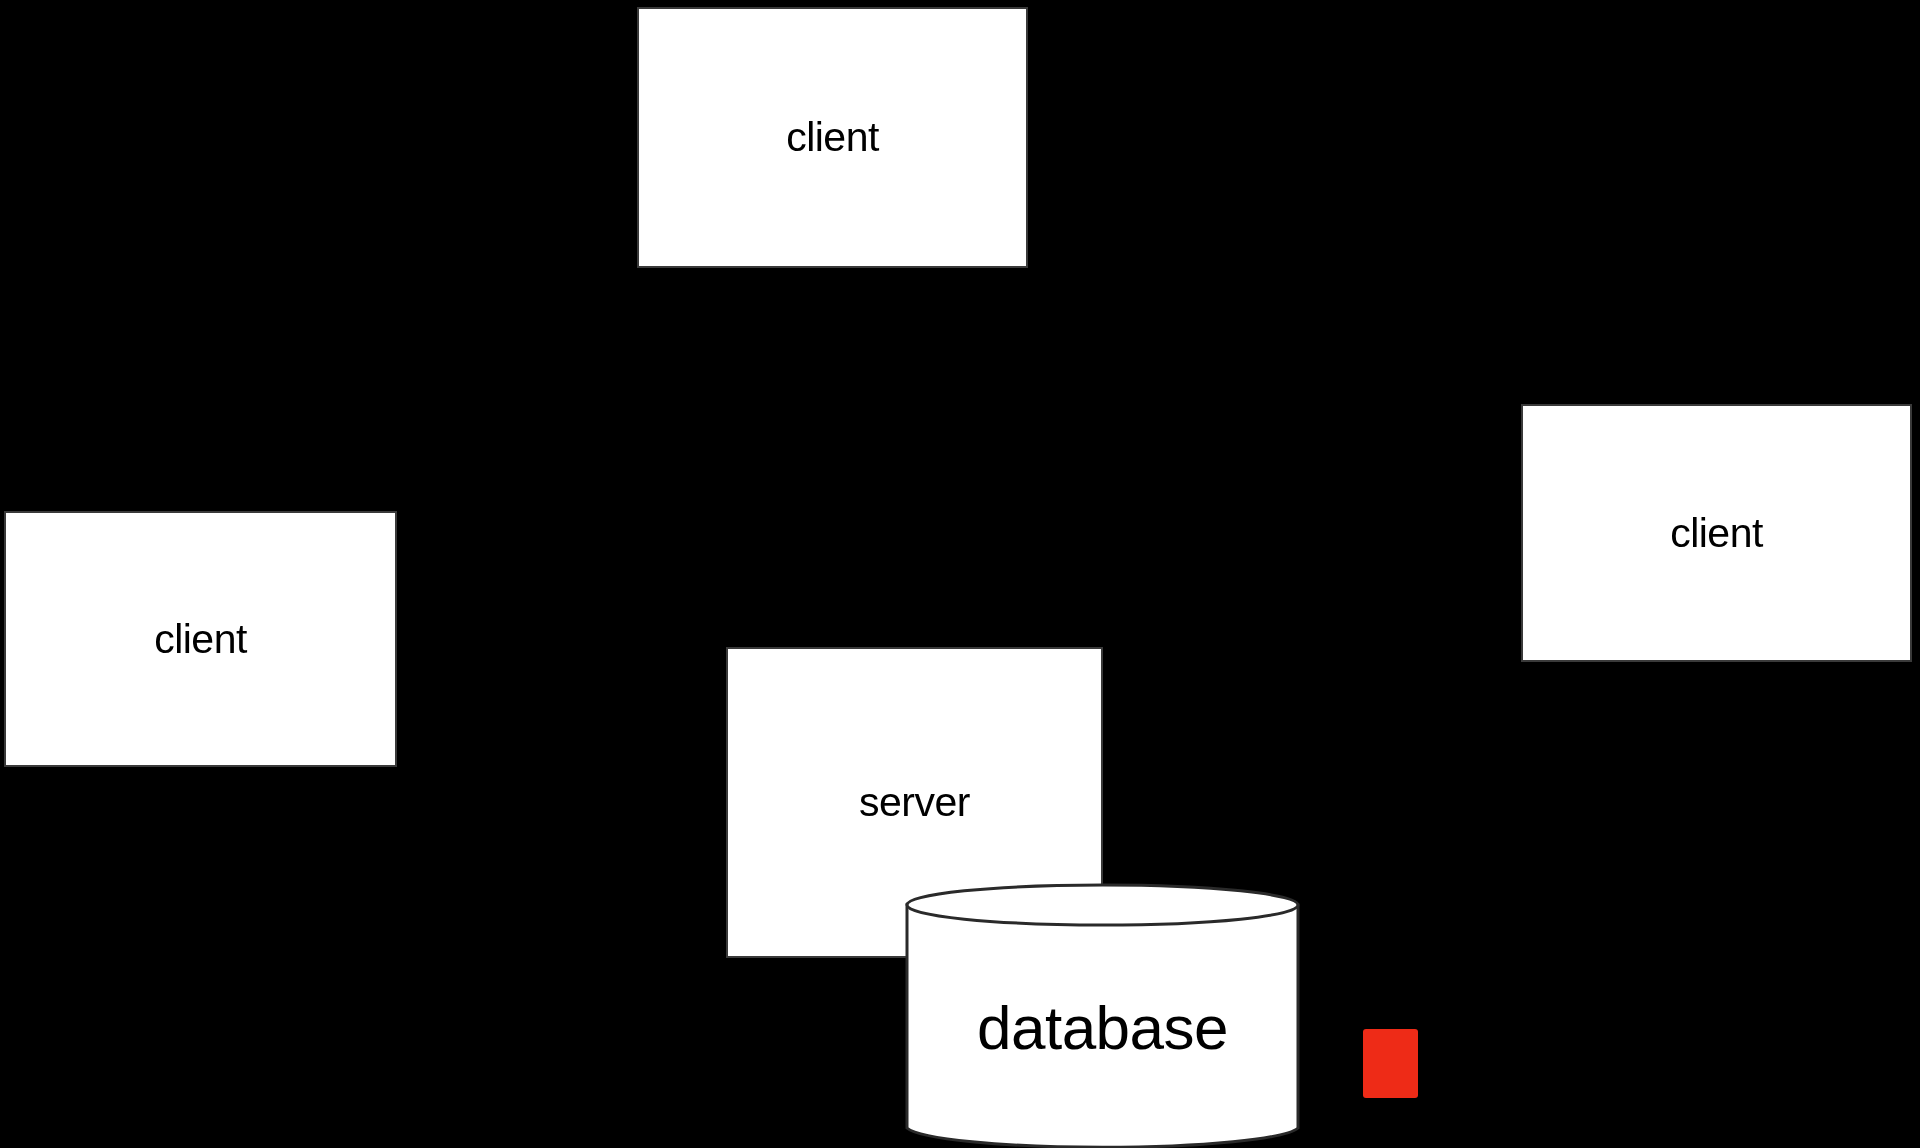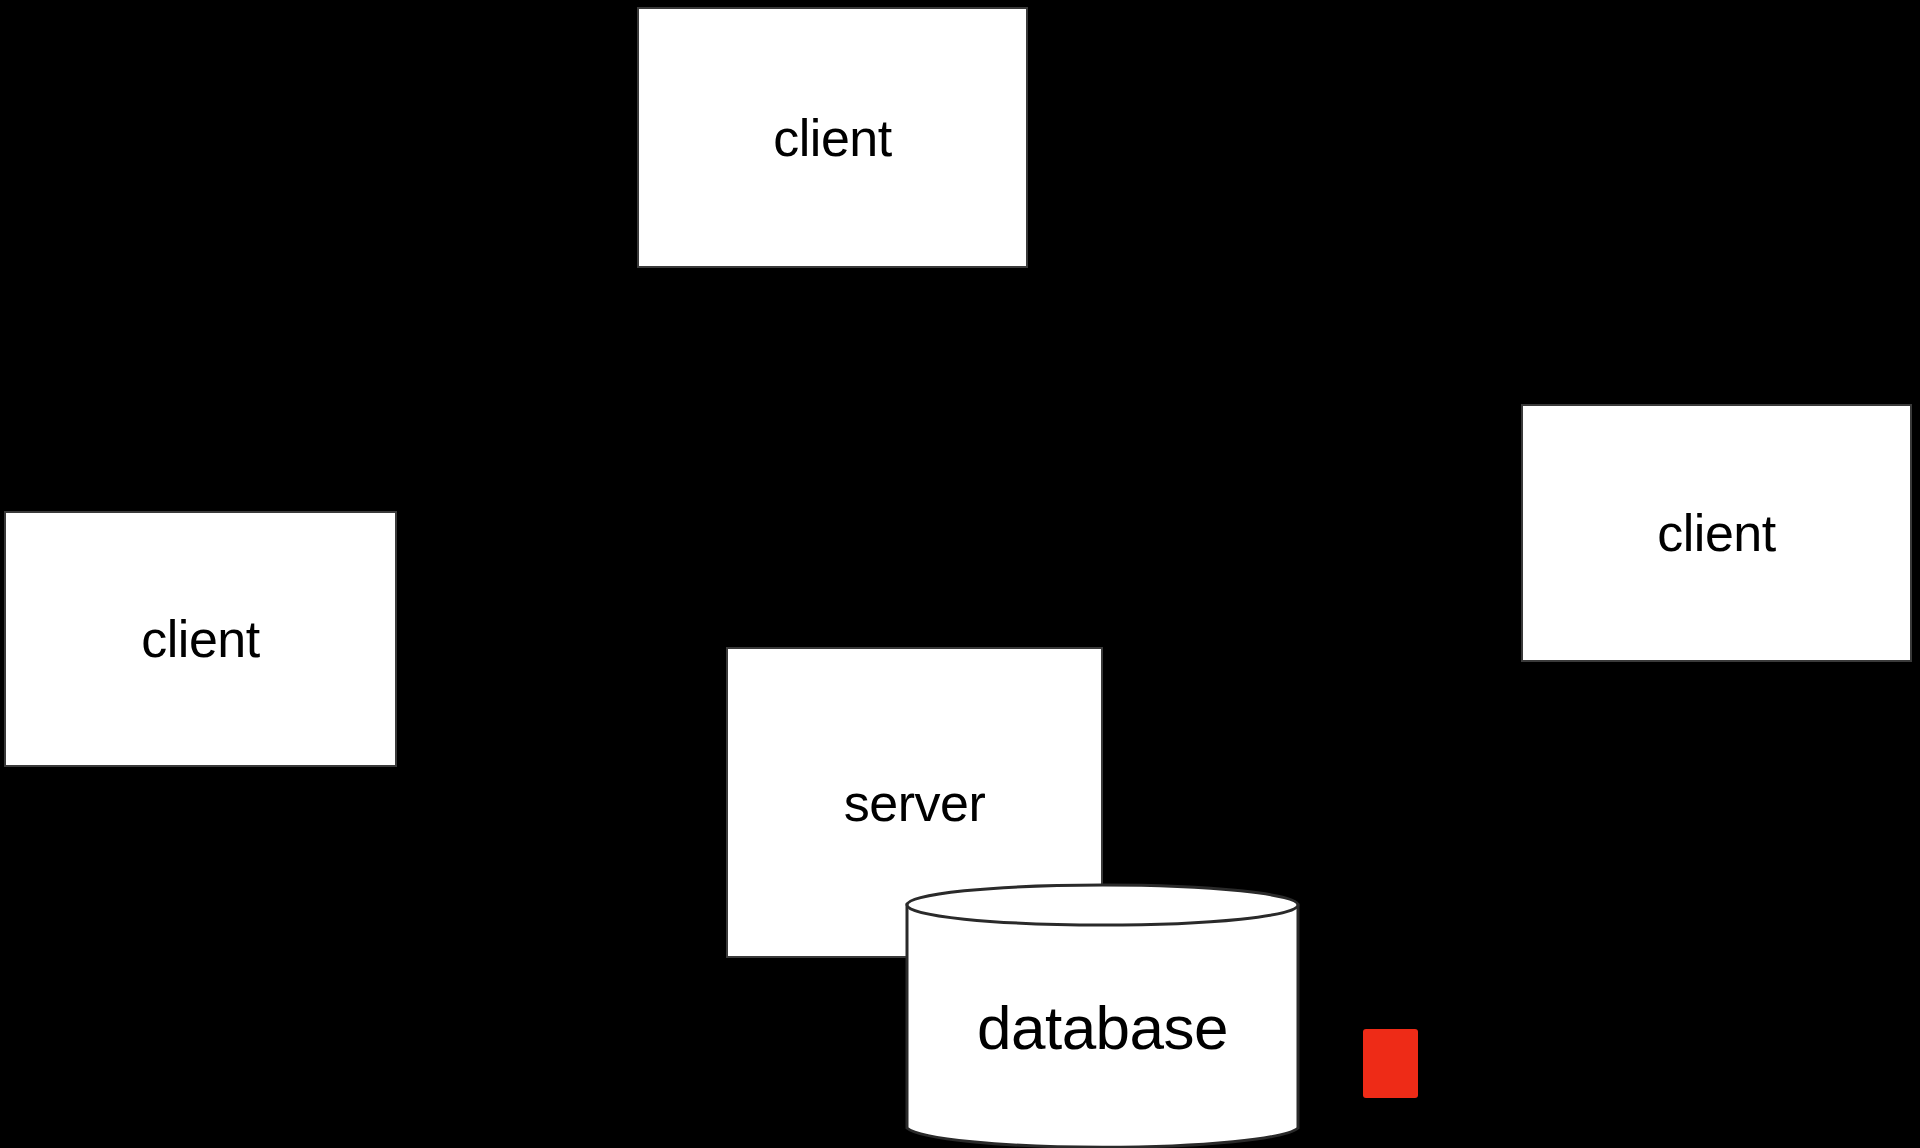--- a/index.html
+++ b/index.html
@@ -25,21 +25,21 @@
     justify-content: center;
   }
   .node-label {
     color: #000000;
     font-family: "Liberation Sans", sans-serif;
     font-weight: 400;
     line-height: 1;
     white-space: nowrap;
     letter-spacing: -0.5px;
   }
-  .label-xl { font-size: 52px; }
+  .label-xl { font-size: 41px; }
 
   
   .cylinder {
     position: absolute;
     border-radius: 17px;
   }
   .cylinder svg {
     display: block;
     overflow: visible;
   }

